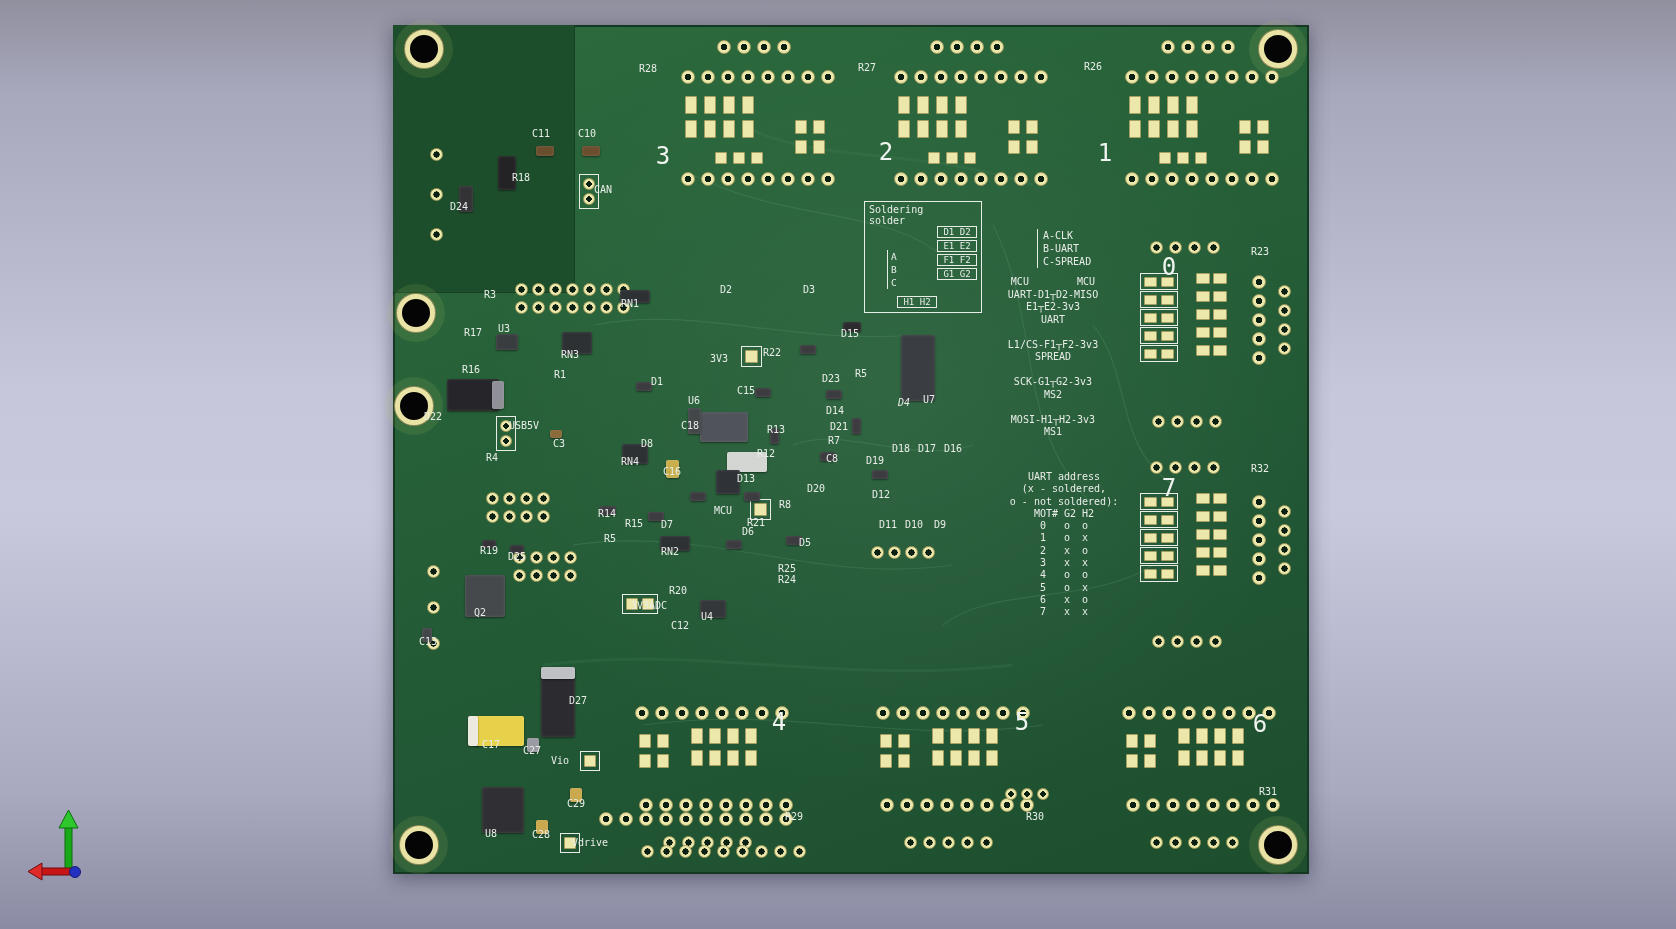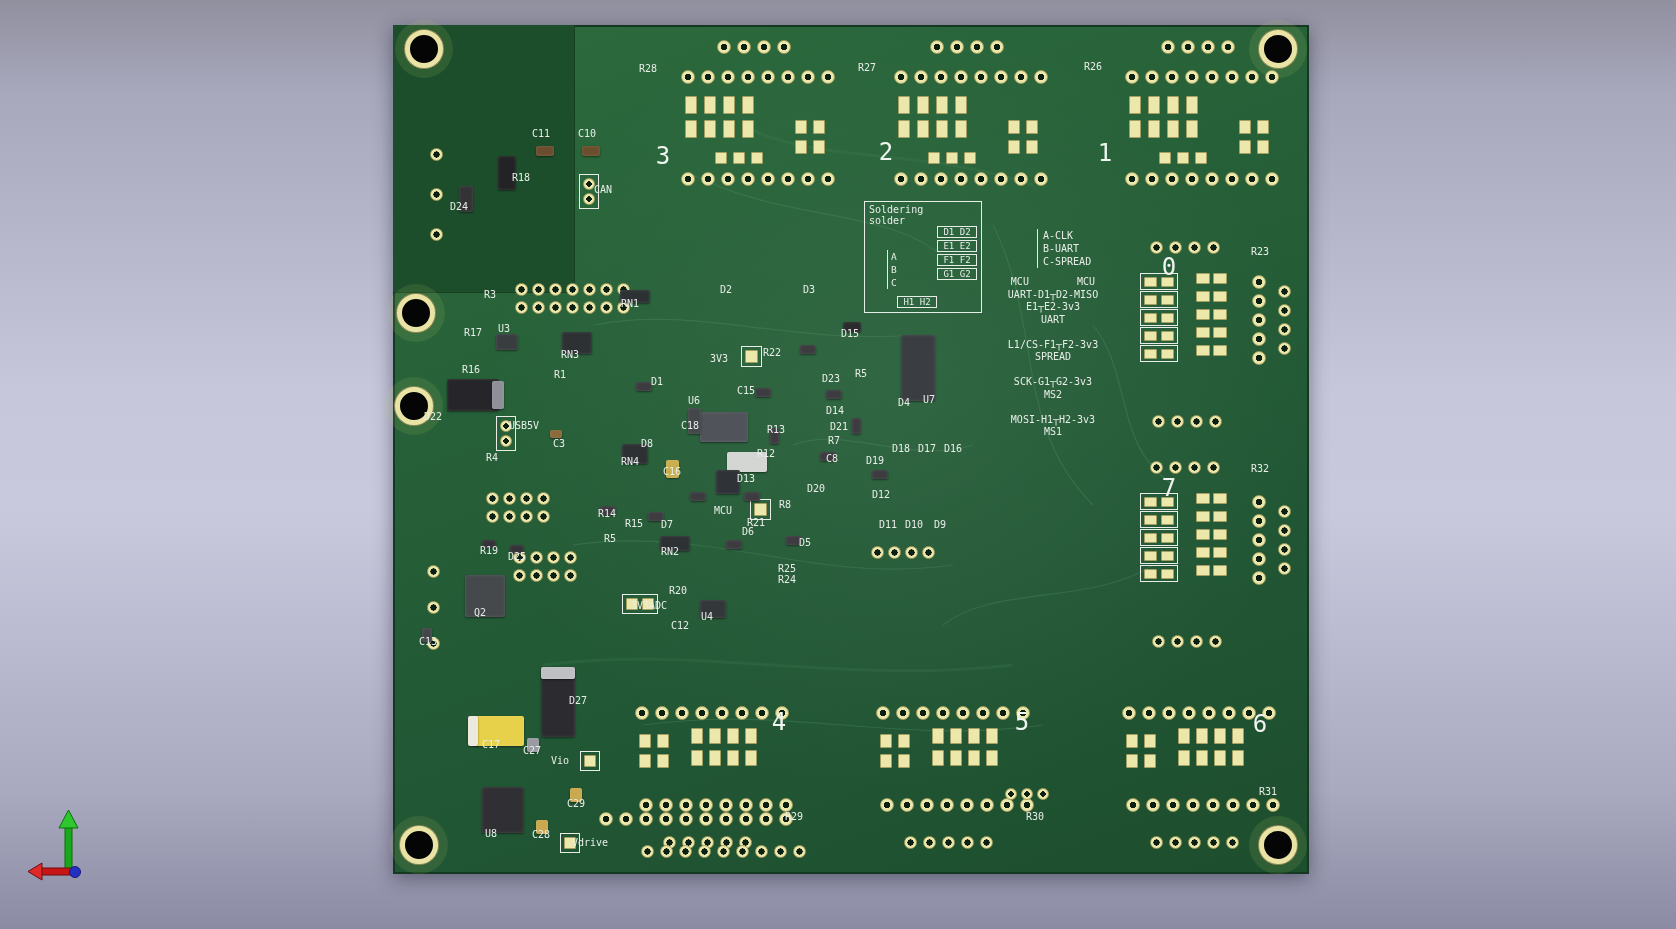--- a/index.html
+++ b/index.html
@@ -90,20 +90,21 @@
       <div class="jb-pair" style="top: 52px;">F1 F2</div>
       <div class="jb-pair" style="top: 66px;">G1 G2</div>
     </div>
 
   <div class="legend">
       <div>A-CLK</div>
       <div>B-UART</div>
       <div>C-SPREAD</div>
     </div>
   <div class="signal-map"><div>MCU        MCU</div><div>UART-D1┬D2-MISO</div><div>E1┬E2-3v3</div><div>UART</div><div></div><div>L1/CS-F1┬F2-3v3</div><div>SPREAD</div><div></div><div>SCK-G1┬G2-3v3</div><div>MS2</div><div></div><div>MOSI-H1┬H2-3v3</div><div>MS1</div></div>
+  <div class="uart-table"><div>UART address</div><div>(x - soldered,</div><div>o - not soldered):</div><div>MOT# G2 H2</div><div>0   o  o</div><div>1   o  x</div><div>2   x  o</div><div>3   x  x</div><div>4   o  o</div><div>5   o  x</div><div>6   x  o</div><div>7   x  x</div></div>
 
   <svg class="gizmo" width="90" height="80" viewBox="0 0 90 80">
     <g>
       <rect x="39" y="18" width="7" height="44" fill="#18a818" stroke="#0c6e0c" stroke-width="1"></rect>
       <polygon points="42.5,2 33,20 52,20" fill="#2ec82e" stroke="#0c6e0c" stroke-width="1"></polygon>
     </g>
     <g>
       <rect x="12" y="60" width="34" height="7" fill="#c81414" stroke="#6e0c0c" stroke-width="1"></rect>
       <polygon points="2,63.5 16,55 16,72" fill="#e02a2a" stroke="#6e0c0c" stroke-width="1"></polygon>
     </g>
@@ -556,21 +557,21 @@
     <div class="silk" style="left: 570px; top: 354px;">RN3</div>
     <div class="silk" style="left: 471px; top: 369px;">R16</div>
     <div class="silk" style="left: 560px; top: 374px;">R1</div>
     <div class="silk" style="left: 719px; top: 358px;">3V3</div>
     <div class="silk" style="left: 746px; top: 390px;">C15</div>
     <div class="silk" style="left: 772px; top: 352px;">R22</div>
     <div class="silk" style="left: 850px; top: 333px;">D15</div>
     <div class="silk" style="left: 831px; top: 378px;">D23</div>
     <div class="silk" style="left: 861px; top: 373px;">R5</div>
     <div class="silk" style="left: 929px; top: 399px;">U7</div>
-    <div class="silk" style="left: 904px; top: 402px;">D4</div>
+    <div class="silk" style="left: 904px; top: 402px; font-style: italic;">D4</div>
     <div class="silk" style="left: 433px; top: 416px;">D22</div>
     <div class="silk" style="left: 524px; top: 425px;">USB5V</div>
     <div class="silk" style="left: 559px; top: 443px;">C3</div>
     <div class="silk" style="left: 694px; top: 400px;">U6</div>
     <div class="silk" style="left: 657px; top: 381px;">D1</div>
     <div class="silk" style="left: 690px; top: 425px;">C18</div>
     <div class="silk" style="left: 835px; top: 410px;">D14</div>
     <div class="silk" style="left: 839px; top: 426px;">D21</div>
     <div class="silk" style="left: 776px; top: 429px;">R13</div>
     <div class="silk" style="left: 834px; top: 440px;">R7</div>

